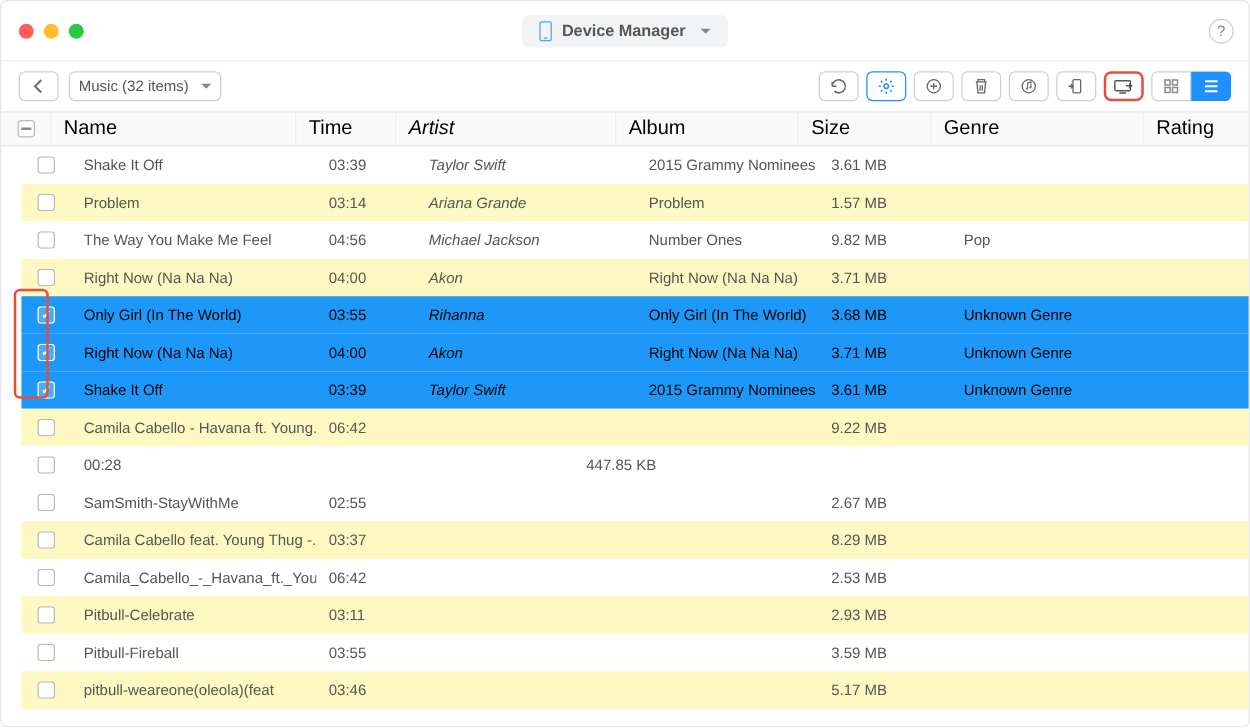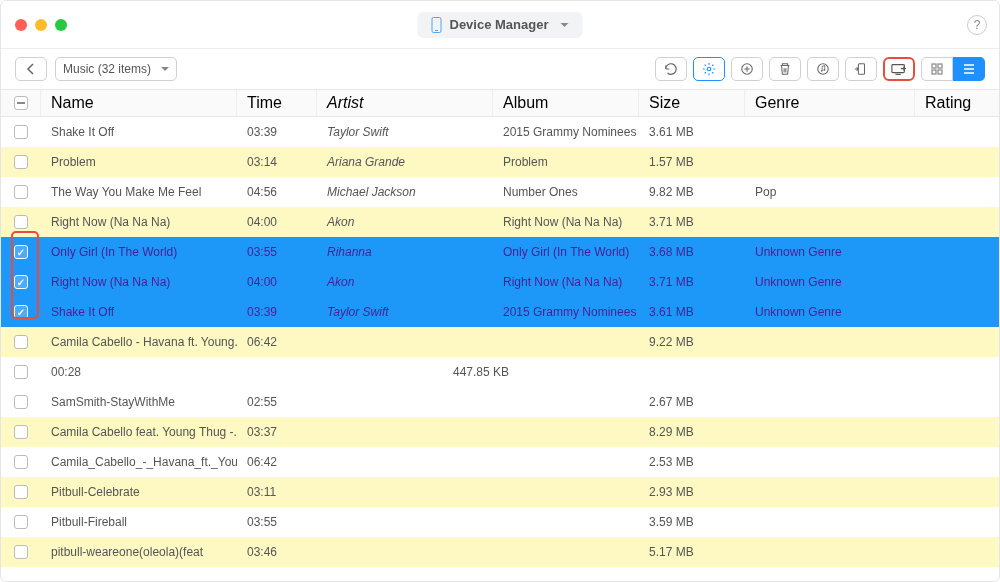--- a/index.html
+++ b/index.html
@@ -192,21 +192,21 @@
     .row {
       display: flex;
       height: 30px;
       font-size: 12px;
       color: #555;
       align-items: center;
     }
     .row.alt { background: #fef9c3; }
     .row.selected {
       background: #1e98f8;
-      color: #4c1d95;
+      color: #000000;
     }
     .td {
       display: flex;
       align-items: center;
       padding-left: 10px;
       overflow: hidden;
       white-space: nowrap;
       text-overflow: ellipsis;
     }
     .td.col-check { justify-content: center; padding: 0; }
@@ -358,21 +358,21 @@
       </div>
     <div class="th col-name">Name</div>
     <div class="th col-time">Time</div>
     <div class="th col-artist">Artist</div>
     <div class="th col-album">Album</div>
     <div class="th col-size">Size</div>
     <div class="th col-genre">Genre</div>
     <div class="th col-rating">Rating</div>
   </div>
 
-  <div class="table-body" id="table-body" style="position:relative;">
+  <div class="table-body" id="table-body" style="position:relative;margin-left:16px;">
   <div class="row">
         <div class="td col-check">
           <div class="checkbox"></div>
         </div>
         <div class="td col-name">Shake It Off</div>
         <div class="td col-time">03:39</div>
         <div class="td col-artist">Taylor Swift</div>
         <div class="td col-album">2015 Grammy Nominees</div>
         <div class="td col-size">3.61 MB</div>
         <div class="td col-genre"></div>

